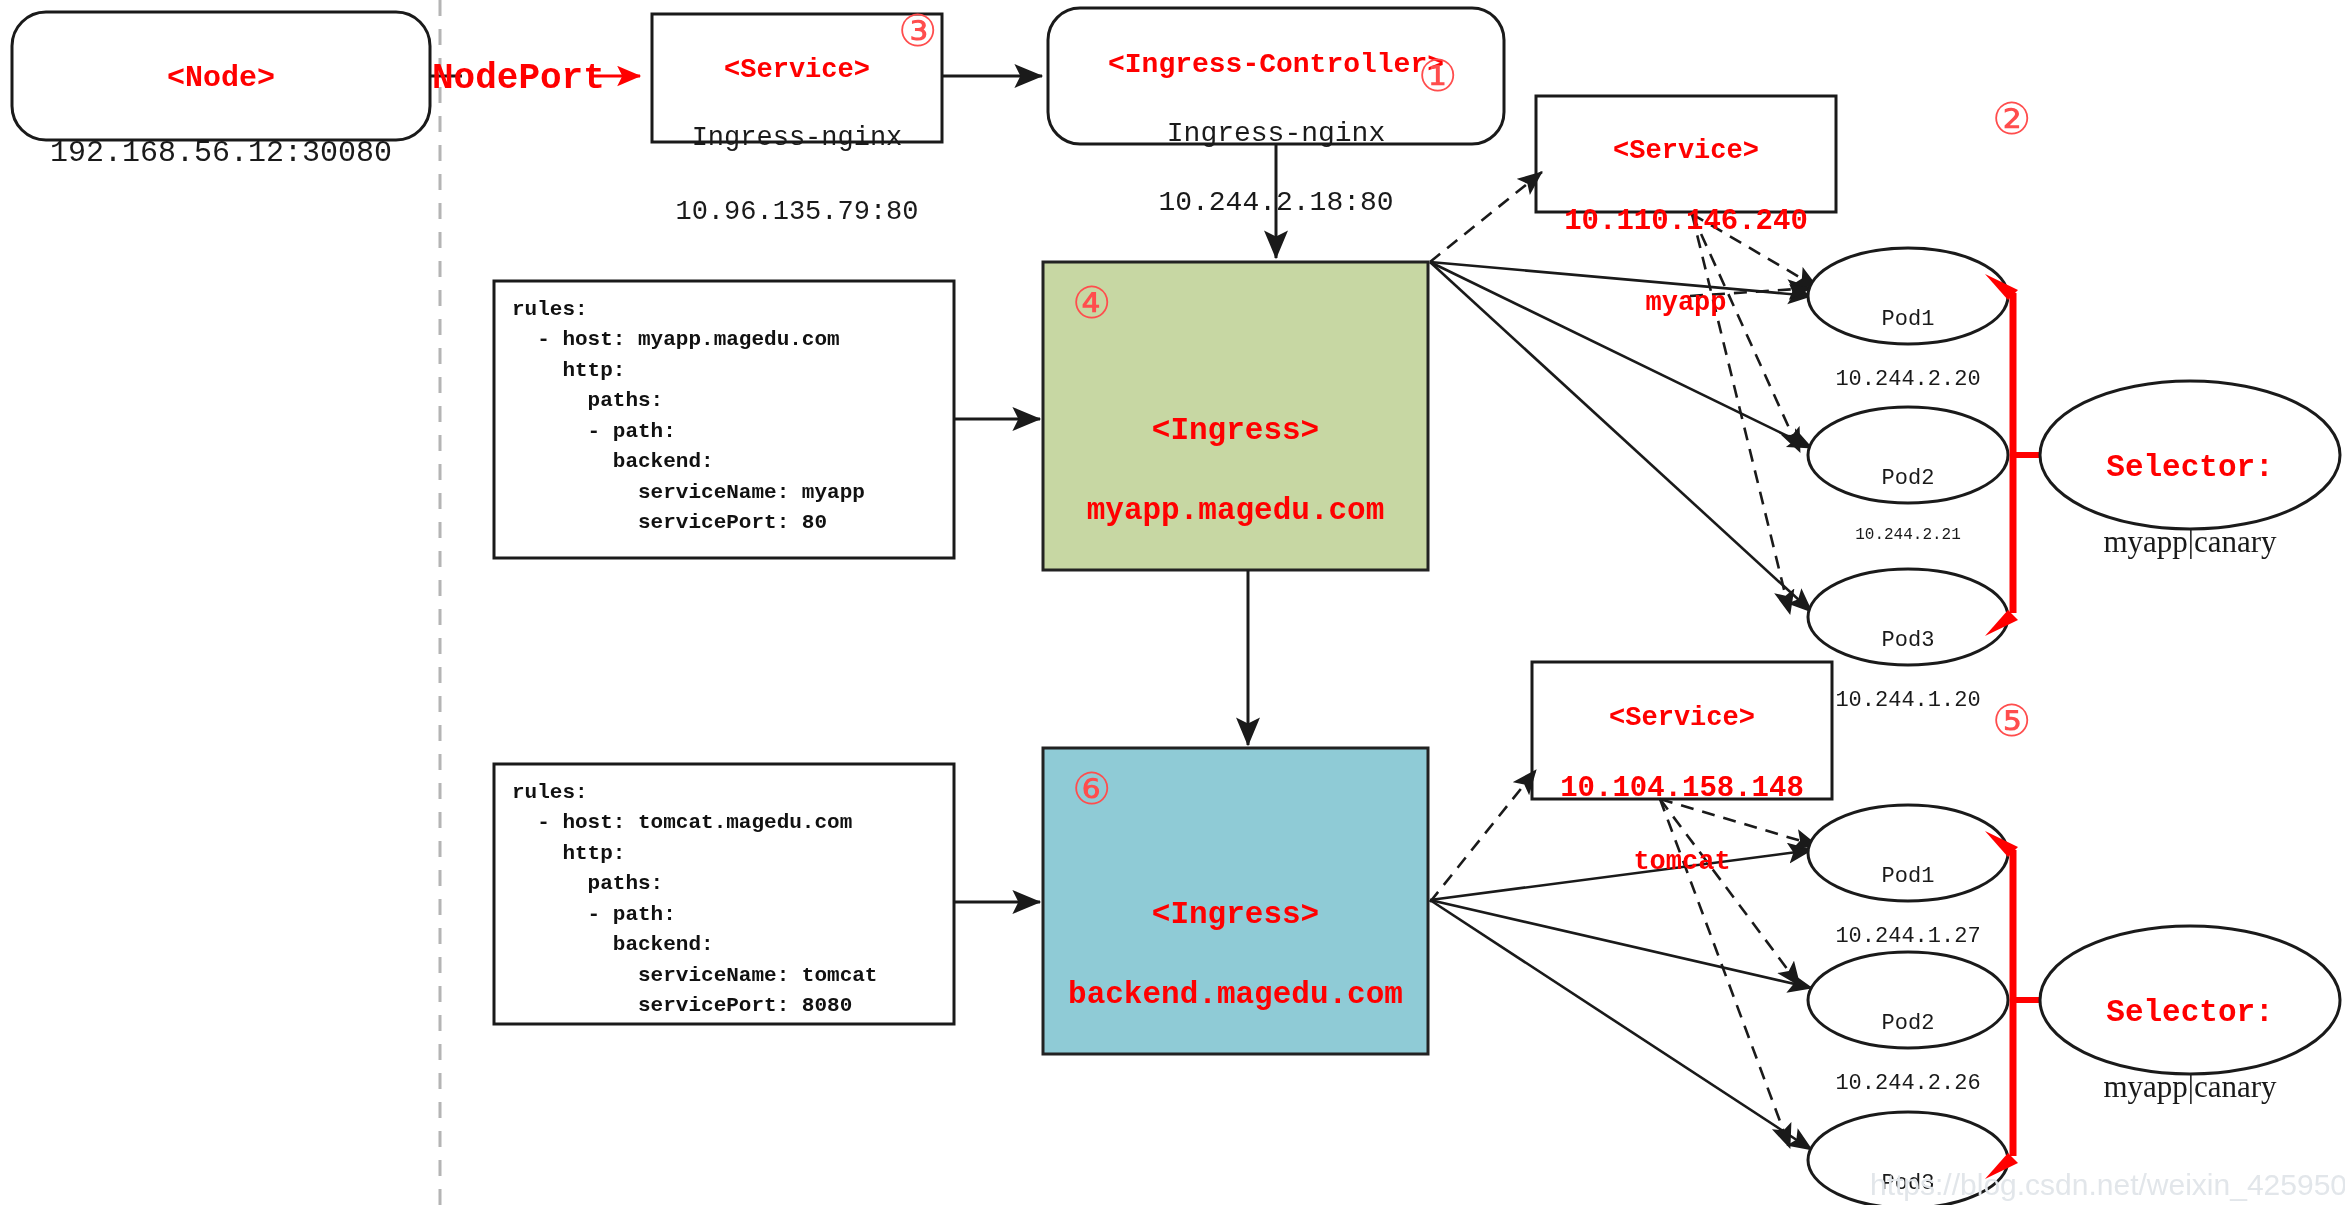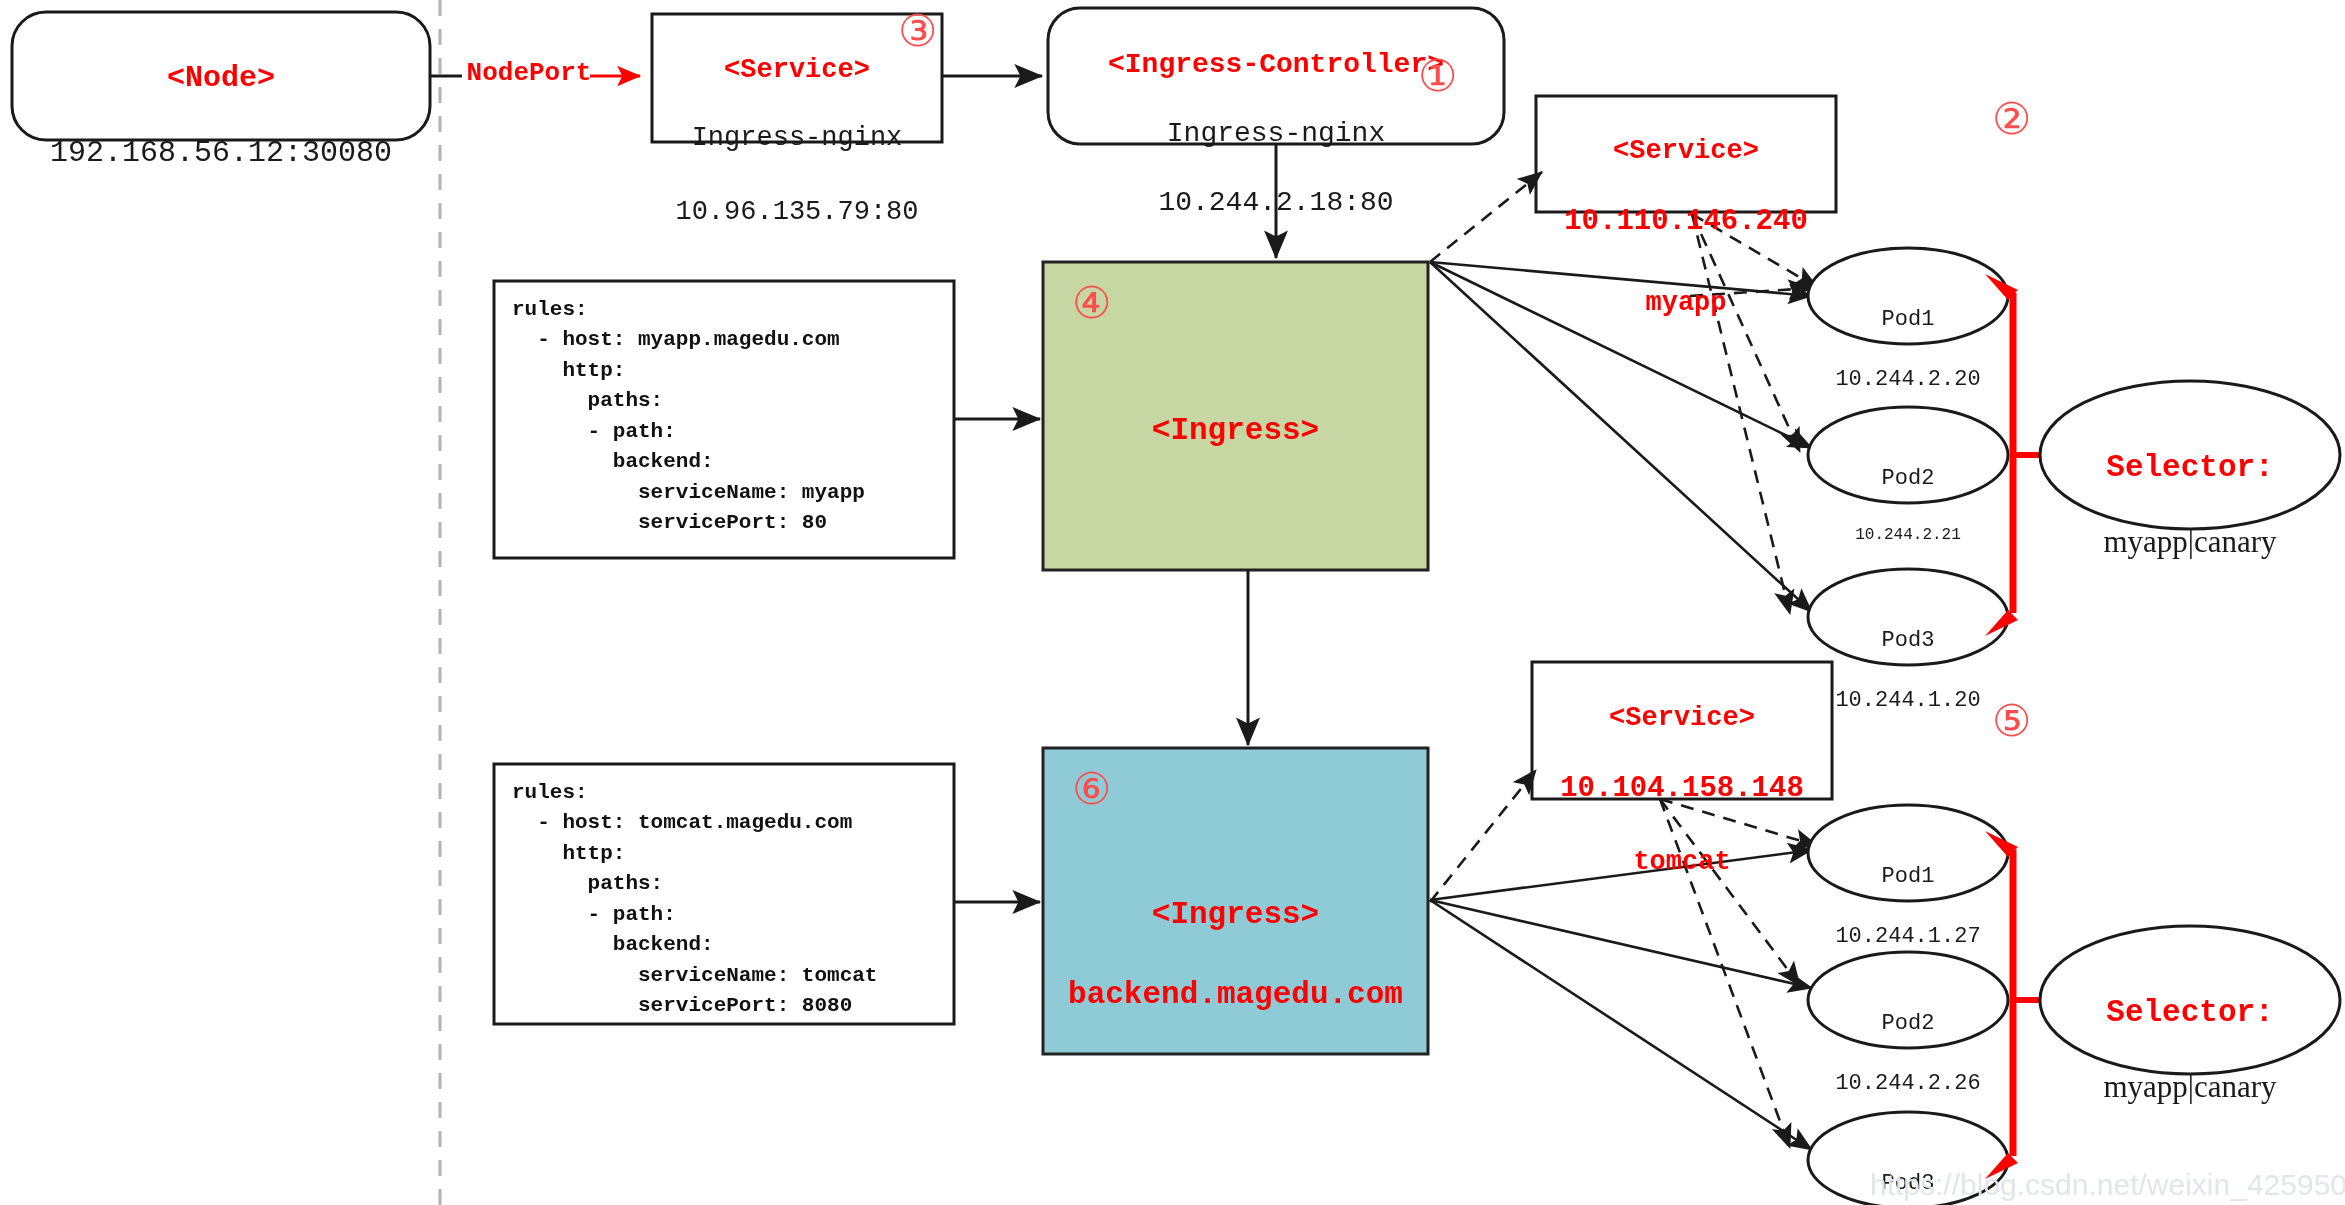--- a/index.html
+++ b/index.html
@@ -106,21 +106,21 @@
   <path d="M1985,1179 L2018,1163 L2008,1153 Z" fill="#ff0000"></path>
   <line x1="2013" y1="1000" x2="2075" y2="1000" stroke="#ff0000" stroke-width="6"></line>
   <ellipse cx="2190" cy="1000" rx="150" ry="74" fill="#fff" stroke="#1a1a1a" stroke-width="3"></ellipse>
 </svg>
 
 <div class="txt" style="left:12px;top:26px;width:418px;">
   <div class="red b mono" style="font-size:30px;">&lt;Node&gt;</div>
   <div class="blk mono" style="font-size:30px;margin-top:6px;">192.168.56.12:30080</div>
 </div>
 
-<div class="txt red b mono" style="left:454px;top:59px;width:150px;font-size:26px;">NodePort</div>
+<div class="txt red b mono" style="left:432px;top:59px;width:150px;font-size:36px;">NodePort</div>
 
 <div class="txt" style="left:652px;top:19px;width:290px;">
   <div class="red b mono" style="font-size:27px;">&lt;Service&gt;</div>
   <div class="blk mono" style="font-size:27px;margin-top:2px;">Ingress-nginx</div>
   <div class="blk mono" style="font-size:27px;margin-top:8px;">10.96.135.79:80</div>
 </div>
 <div class="marker" style="left:898px;top:10px;">③</div>
 
 <div class="txt" style="left:1048px;top:13px;width:456px;">
   <div class="red b mono" style="font-size:28px;">&lt;Ingress-Controller&gt;</div>
@@ -141,20 +141,21 @@
     http:
       paths:
       - path:
         backend:
           serviceName: myapp
           servicePort: 80</div>
 
 <div class="marker" style="left:1072px;top:282px;">④</div>
 <div class="txt" style="left:1043px;top:378px;width:385px;">
   <div class="red b mono" style="font-size:31px;">&lt;Ingress&gt;</div>
+  <div class="red b mono" style="font-size:31px;margin-top:10px;">myapp.magedu.com</div>
 </div>
 
 <div class="txt" style="left:1808px;top:272px;width:200px;">
   <div class="blk mono" style="font-size:22px;">Pod1</div>
   <div class="blk mono" style="font-size:22px;">10.244.2.20</div>
 </div>
 <div class="txt" style="left:1808px;top:431px;width:200px;">
   <div class="blk mono" style="font-size:22px;">Pod2</div>
   <div class="blk mono" style="font-size:16px;">10.244.2.21</div>
 </div>

